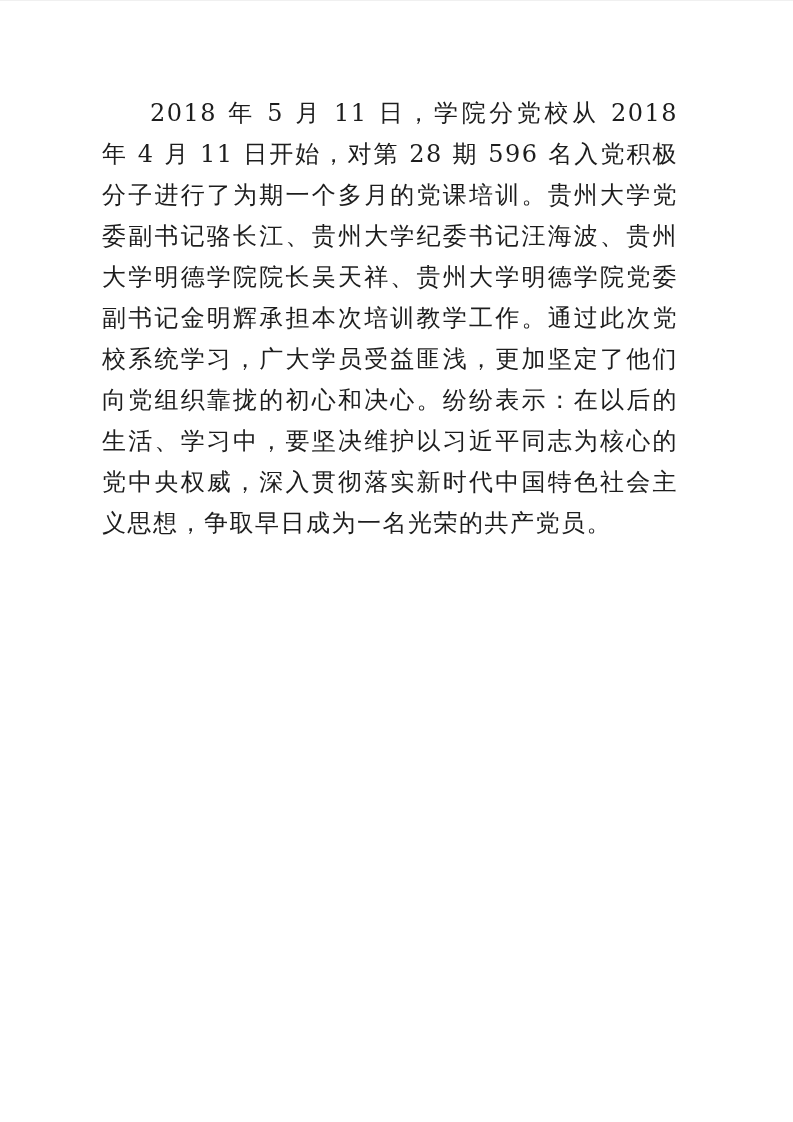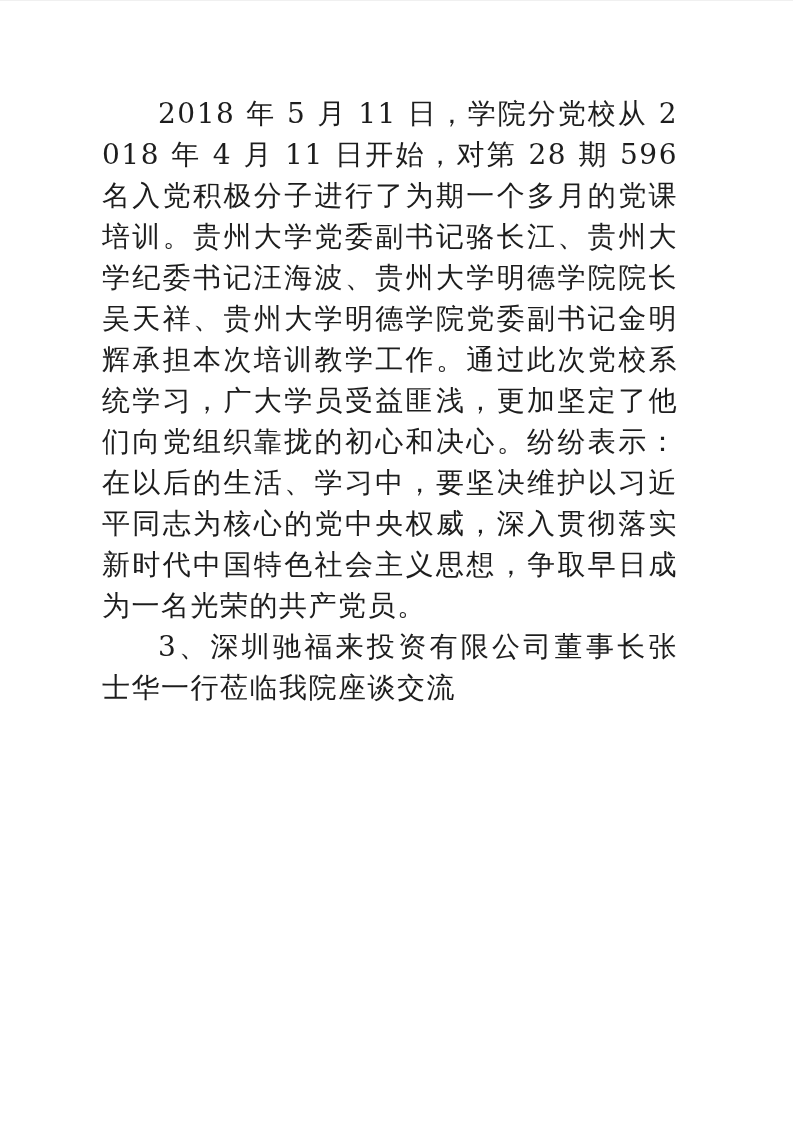--- a/index.html
+++ b/index.html
@@ -20,32 +20,31 @@
   }
   .content {
     position: absolute;
     left: 102px;
     top: 92px;
     width: 576px;
   }
   .para {
     margin: 0;
     padding: 0;
-    font-size: 28px;
+    font-size: 24px;
     line-height: 41px;
     letter-spacing: 1.5px;
     color: #1d1d1d;
     text-align: justify;
     text-justify: inter-character;
     text-indent: 2em;
     font-weight: 400;
     word-break: break-all;
   }
 </style>
 </head>
 <body>
 
 <div class="page" style="background: rgb(255, 255, 255); color: rgb(29, 29, 29);">
   <div class="content">
     <p class="para">2018 年 5 月 11 日，学院分党校从 2018 年 4 月 11 日开始，对第 28 期 596 名入党积极分子进行了为期一个多月的党课培训。贵州大学党委副书记骆长江、贵州大学纪委书记汪海波、贵州大学明德学院院长吴天祥、贵州大学明德学院党委副书记金明辉承担本次培训教学工作。通过此次党校系统学习，广大学员受益匪浅，更加坚定了他们向党组织靠拢的初心和决心。纷纷表示：在以后的生活、学习中，要坚决维护以习近平同志为核心的党中央权威，深入贯彻落实新时代中国特色社会主义思想，争取早日成为一名光荣的共产党员。</p>
-    <p class="para">3、深圳驰福来投资有限公司董事长张士华一行莅临我院座谈交流</p>
   </div>
 </div>
 
 </body></html>

